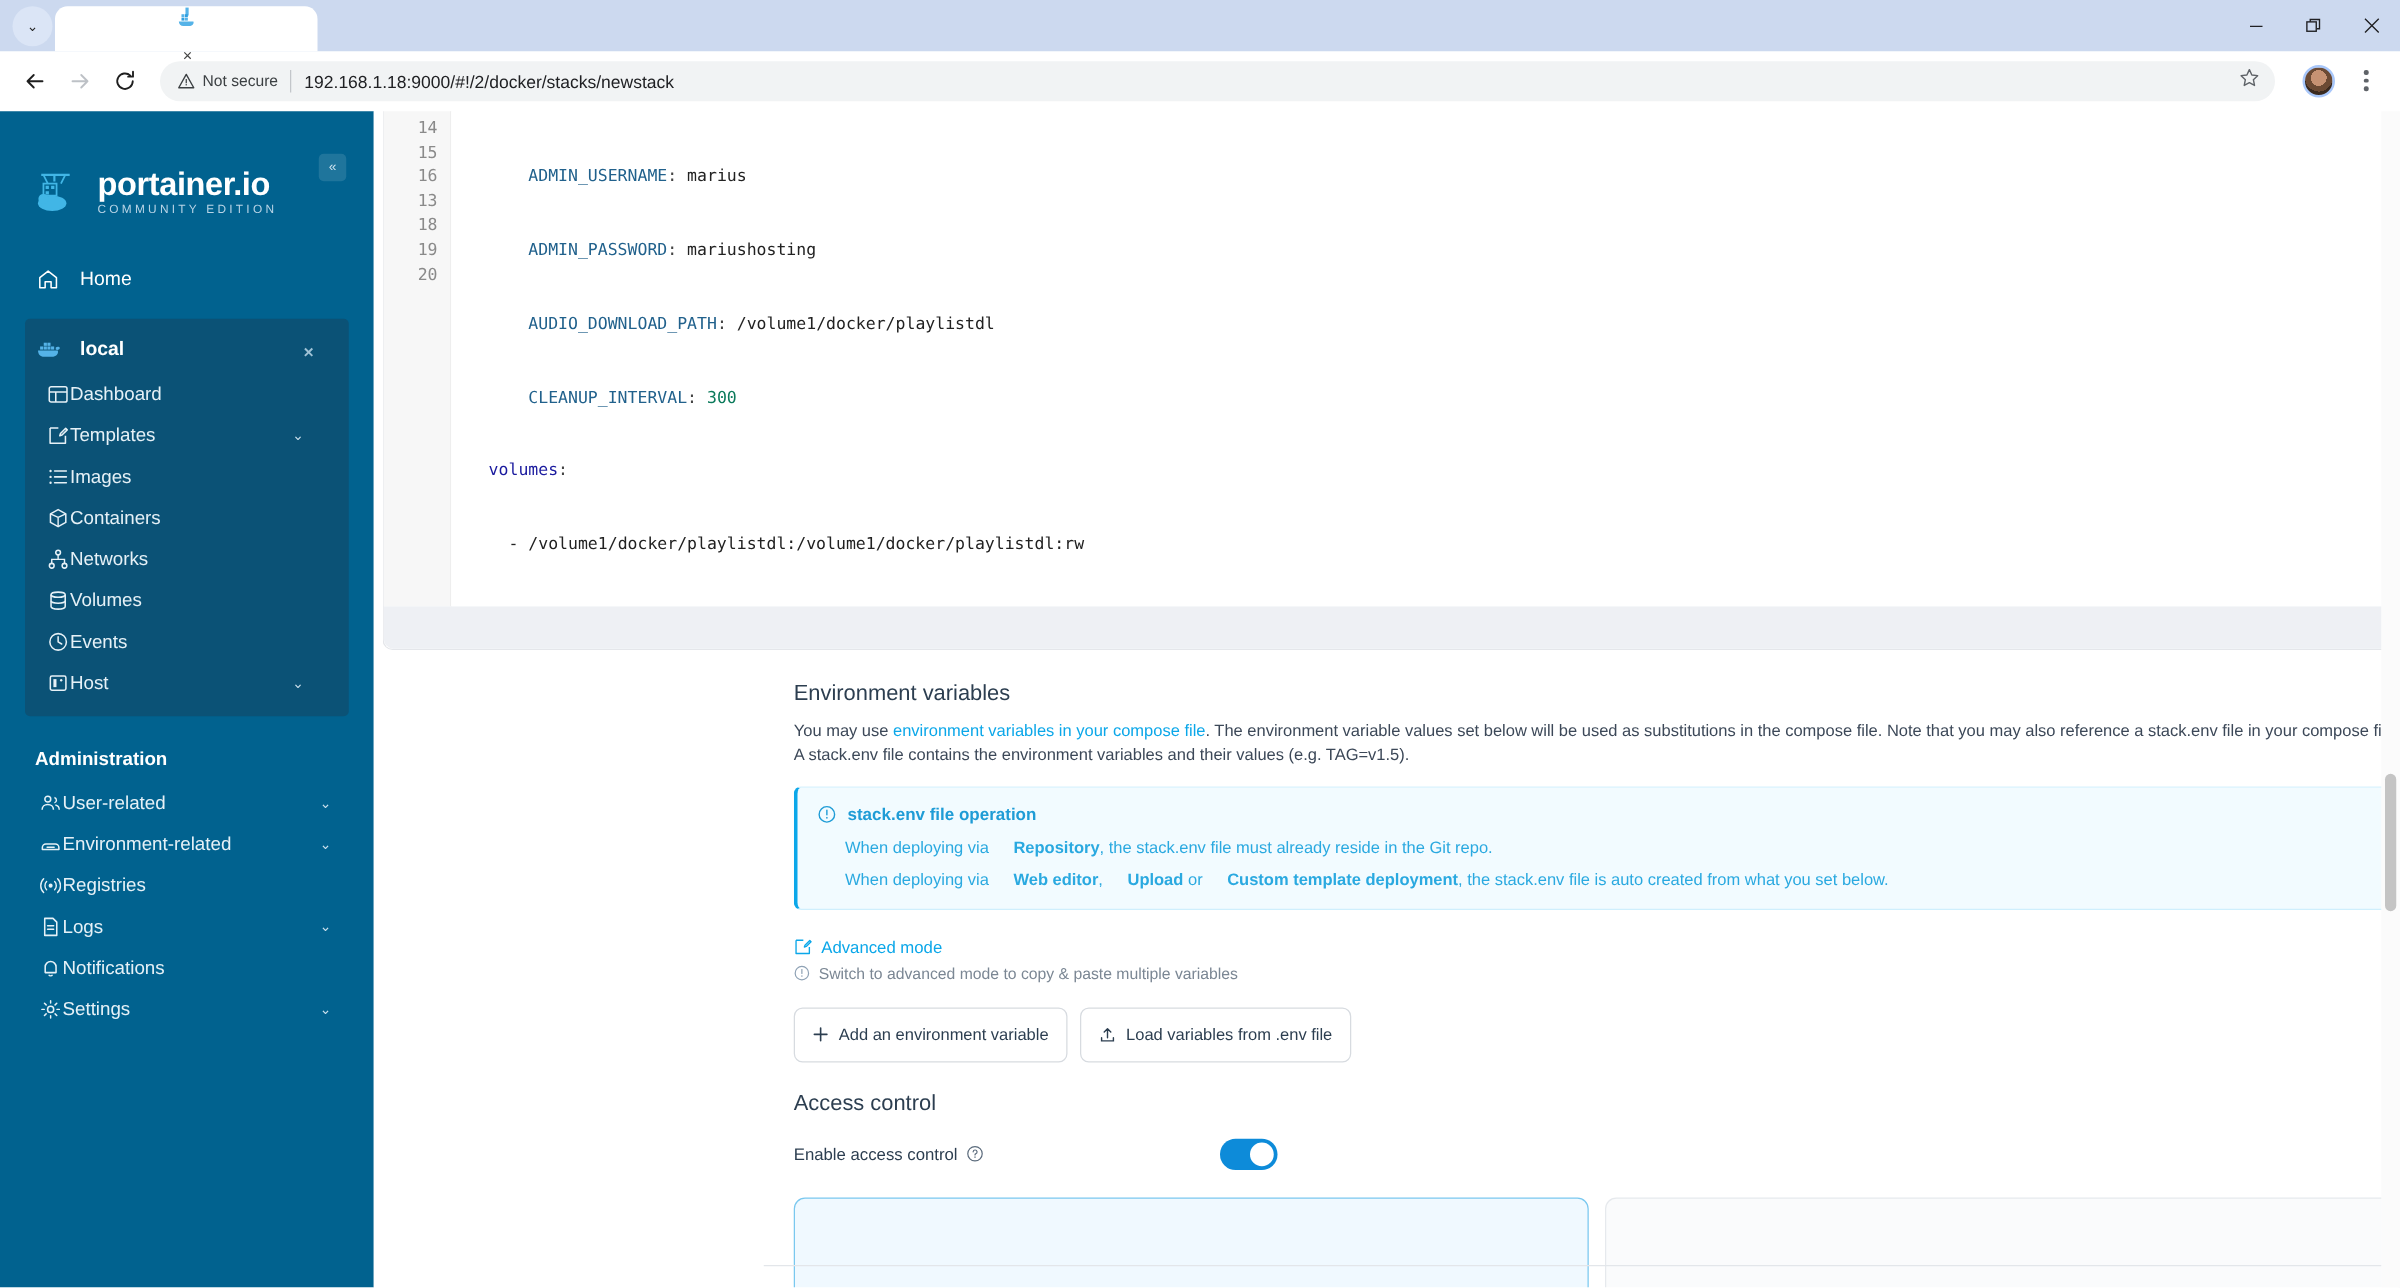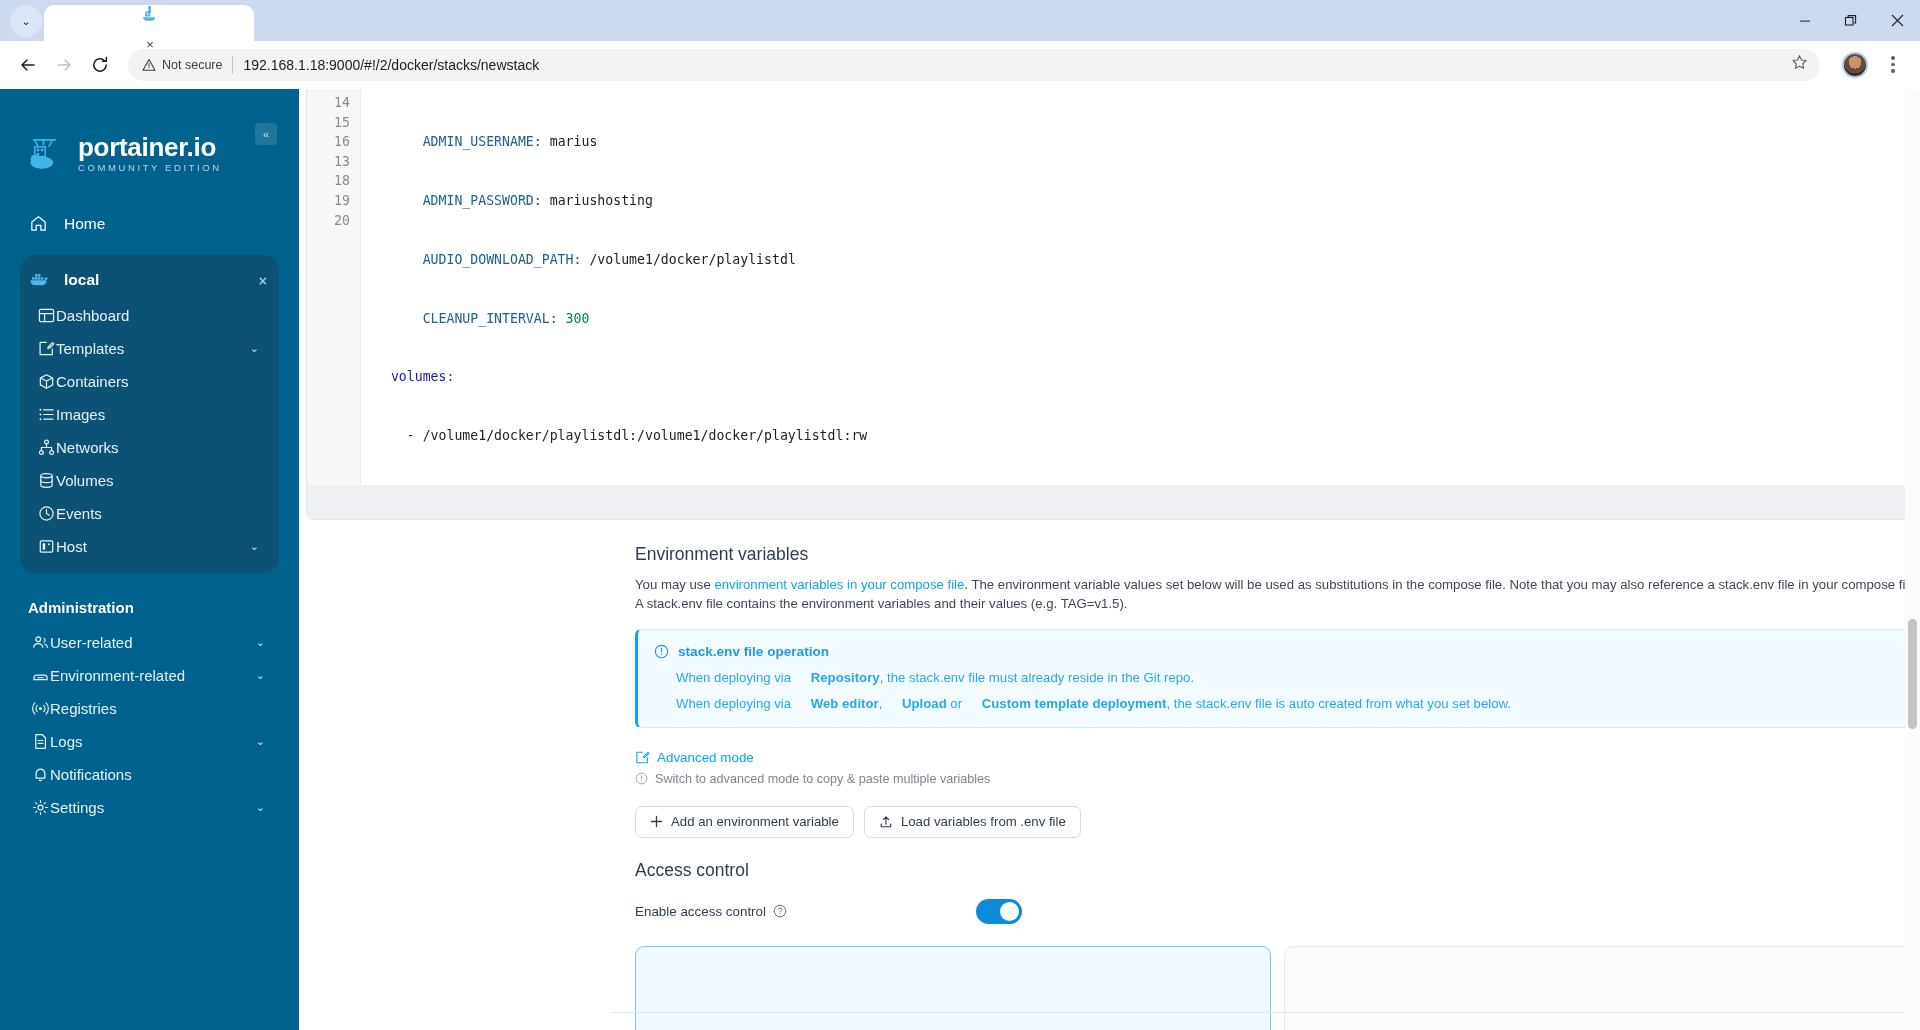--- a/index.html
+++ b/index.html
@@ -102,22 +102,22 @@
     position: absolute; right: 22px; top: 34px;
     width: 22px; height: 22px; border-radius: 4px; background: rgba(255,255,255,.12);
     display: flex; align-items: center; justify-content: center;
     font-size: 11px; color: #cfe3ef;
   }
   .nav-home {
     display: flex; align-items: center; gap: 16px;
     padding: 10px 0 10px 28px; margin-top: 30px; font-size: 15.5px; color: #fff;
   }
   .env-block {
-    margin: 12px 20px 0 20px; background: #0b5276; border-radius: 16px;
-    padding: 6px 0 10px 0;
+    margin: 12px 20px 0 20px; background: #0b5276; border-radius: 4px;
+    padding: 6px 16px 10px 0;
   }
   .env-head {
     display: flex; align-items: center; gap: 14px;
     padding: 10px 0 10px 10px; font-size: 15.5px; font-weight: 600; color: #fff;
     position: relative;
   }
   .env-close {
     position: absolute; right: 12px; top: 12px; color: #9fc2d6; font-size: 14px;
   }
   .nav-item {
@@ -184,21 +184,21 @@
     display: flex; align-items: center; gap: 7px;
     margin-top: 22px; color: #0ba7e9; font-size: 13.4px;
   }
   .adv-hint {
     display: flex; align-items: center; gap: 7px;
     margin-top: 7px; color: #7b8794; font-size: 12.6px;
   }
   .btn-row { display: flex; gap: 10px; margin-top: 20px; }
   .btn-outline {
     border: 1px solid #d7dbe0; background: #fff; border-radius: 7px;
-    height: 32px; padding: 0 14px; display: flex; align-items: center; gap: 8px;
+    height: 44px; padding: 0 14px; display: flex; align-items: center; gap: 8px;
     font-size: 13.2px; color: #2c3e50;
   }
 
   .toggle {
     width: 46px; height: 25px; border-radius: 13px; background: #0d8bd9;
     position: relative; margin-left: 189px;
   }
   .toggle i {
     position: absolute; right: 3px; top: 3px; width: 19px; height: 19px;
     border-radius: 50%; background: #fff; display: block;
@@ -377,36 +377,36 @@
                   <path d="M2.2 2.5h7M2.2 2.5v13h13V9" fill="none" stroke="#e6f1f7" stroke-width="1.3" stroke-linejoin="round"></path>
                   <path d="M11 7.2l4.4-4.4 1.3 1.3L12.3 8.5l-1.9.6z" fill="none" stroke="#e6f1f7" stroke-width="1.3" stroke-linejoin="round"></path>
                 </svg>
             </span>
             <span>Templates</span>
             <span class="chev">⌄</span>
           </div>
           <div class="nav-item">
             <span class="nav-icon">
               <svg width="17" height="17" viewBox="0 0 18 18">
-                  <path d="M9 1.8l6.5 3.6v7.2L9 16.2 2.5 12.6V5.4z" fill="none" stroke="#e6f1f7" stroke-width="1.3" stroke-linejoin="round"></path>
-                  <path d="M9 8.4v7.8M9 8.4l6.5-3M9 8.4L2.5 5.4" fill="none" stroke="#e6f1f7" stroke-width="1.2"></path>
-                </svg>
-            </span>
-            <span>Containers</span>
-          </div>
-          <div class="nav-item">
-            <span class="nav-icon">
-              <svg width="17" height="17" viewBox="0 0 18 18">
                   <path d="M6 4h10M6 9h10M6 14h10" stroke="#e6f1f7" stroke-width="1.3" stroke-linecap="round"></path>
                   <circle cx="2.6" cy="4" r="1" fill="#e6f1f7"></circle>
                   <circle cx="2.6" cy="9" r="1" fill="#e6f1f7"></circle>
                   <circle cx="2.6" cy="14" r="1" fill="#e6f1f7"></circle>
                 </svg>
             </span>
             <span>Images</span>
+          </div>
+          <div class="nav-item">
+            <span class="nav-icon">
+              <svg width="17" height="17" viewBox="0 0 18 18">
+                  <path d="M9 1.8l6.5 3.6v7.2L9 16.2 2.5 12.6V5.4z" fill="none" stroke="#e6f1f7" stroke-width="1.3" stroke-linejoin="round"></path>
+                  <path d="M9 8.4v7.8M9 8.4l6.5-3M9 8.4L2.5 5.4" fill="none" stroke="#e6f1f7" stroke-width="1.2"></path>
+                </svg>
+            </span>
+            <span>Containers</span>
           </div>
           <div class="nav-item">
             <span class="nav-icon">
               <svg width="17" height="17" viewBox="0 0 18 18">
                   <circle cx="9" cy="3.2" r="2" fill="none" stroke="#e6f1f7" stroke-width="1.3"></circle>
                   <circle cx="3.6" cy="14.4" r="2" fill="none" stroke="#e6f1f7" stroke-width="1.3"></circle>
                   <circle cx="14.4" cy="14.4" r="2" fill="none" stroke="#e6f1f7" stroke-width="1.3"></circle>
                   <path d="M9 5.2v3.6M3.6 12.4V9h10.8v3.4" fill="none" stroke="#e6f1f7" stroke-width="1.2"></path>
                 </svg>
             </span>

